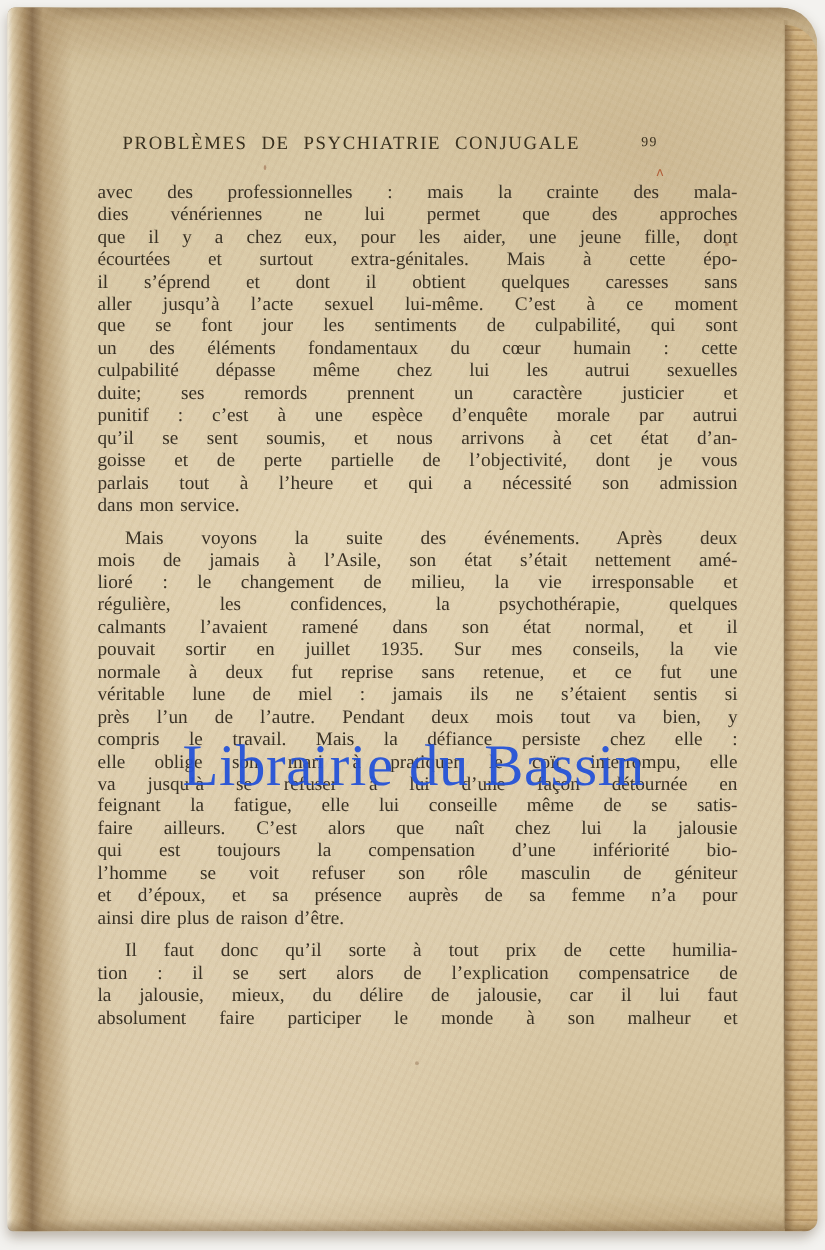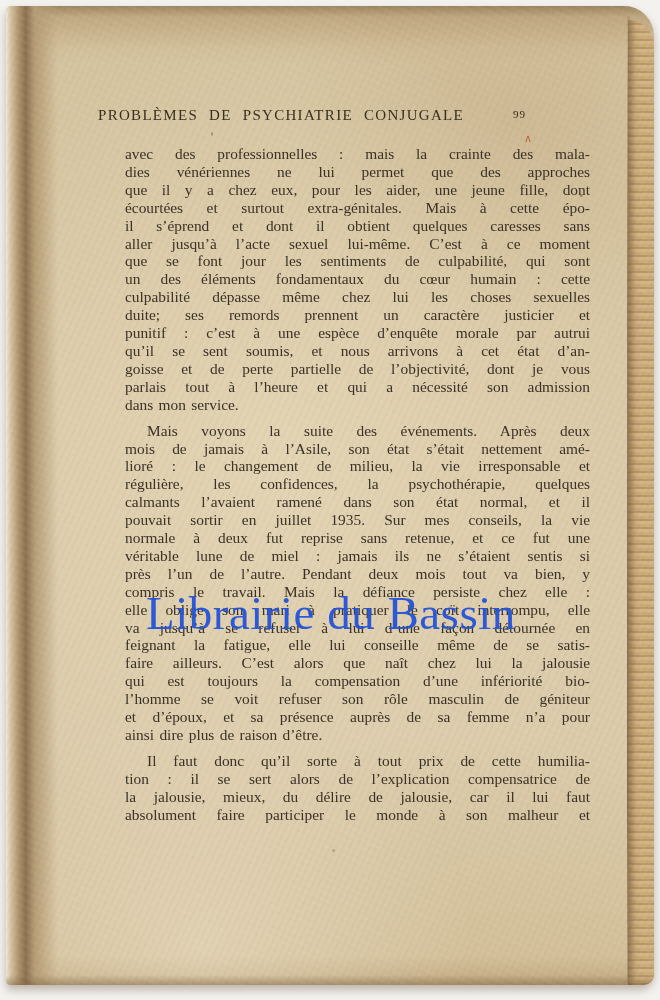--- a/index.html
+++ b/index.html
@@ -66,21 +66,21 @@
     position:absolute;right:64px;top:1px;font-size:11px;letter-spacing:1px;color:#39301f;
   }
   
   .text-block{
     position:absolute;left:72px;top:139px;width:512px;
     font-size:15.4px;line-height:17.9px;color:#3a3226;
     word-spacing:1.5px;
   }
   .paragraph{margin:0;}
   .paragraph + .paragraph{margin-top:8px;font-family:Liberation Serif, serif;}
-  .line{text-align:justify;text-align-last:justify;white-space:normal;margin-left:47px;}
+  .line{text-align:justify;text-align-last:justify;white-space:normal;}
   .line.last{text-align-last:left;}
   .line.indent{padding-left:22px;}
   
   .watermark{
     position:absolute;left:146px;top:586px;
     font-family:Liberation Serif, serif;
     font-size:47px;font-weight:400;letter-spacing:0.5px;white-space:nowrap;
     opacity:0.95;
   }
   
@@ -110,21 +110,21 @@
   <div class="text-block">
       <div class="paragraph">
         <div class="line">avec des professionnelles : mais la crainte des mala-</div>
         <div class="line">dies vénériennes ne lui permet que des approches</div>
         <div class="line">que il y a chez eux, pour les aider, une jeune fille, dont</div>
         <div class="line">écourtées et surtout extra-génitales. Mais à cette épo-</div>
         <div class="line">il s’éprend et dont il obtient quelques caresses sans</div>
         <div class="line">aller jusqu’à l’acte sexuel lui-même. C’est à ce moment</div>
         <div class="line">que se font jour les sentiments de culpabilité, qui sont</div>
         <div class="line">un des éléments fondamentaux du cœur humain : cette</div>
-        <div class="line">culpabilité dépasse même chez lui les choses sexuelles</div>
+        <div class="line">culpabilité dépasse même chez lui les autrui sexuelles</div>
         <div class="line">duite; ses remords prennent un caractère justicier et</div>
         <div class="line">punitif : c’est à une espèce d’enquête morale par autrui</div>
         <div class="line">qu’il se sent soumis, et nous arrivons à cet état d’an-</div>
         <div class="line">goisse et de perte partielle de l’objectivité, dont je vous</div>
         <div class="line">parlais tout à l’heure et qui a nécessité son admission</div>
         <div class="line last">dans mon service.</div>
       </div>
       <div class="paragraph">
         <div class="line indent">Mais voyons la suite des événements. Après deux</div>
         <div class="line">mois de jamais à l’Asile, son état s’était nettement amé-</div>

